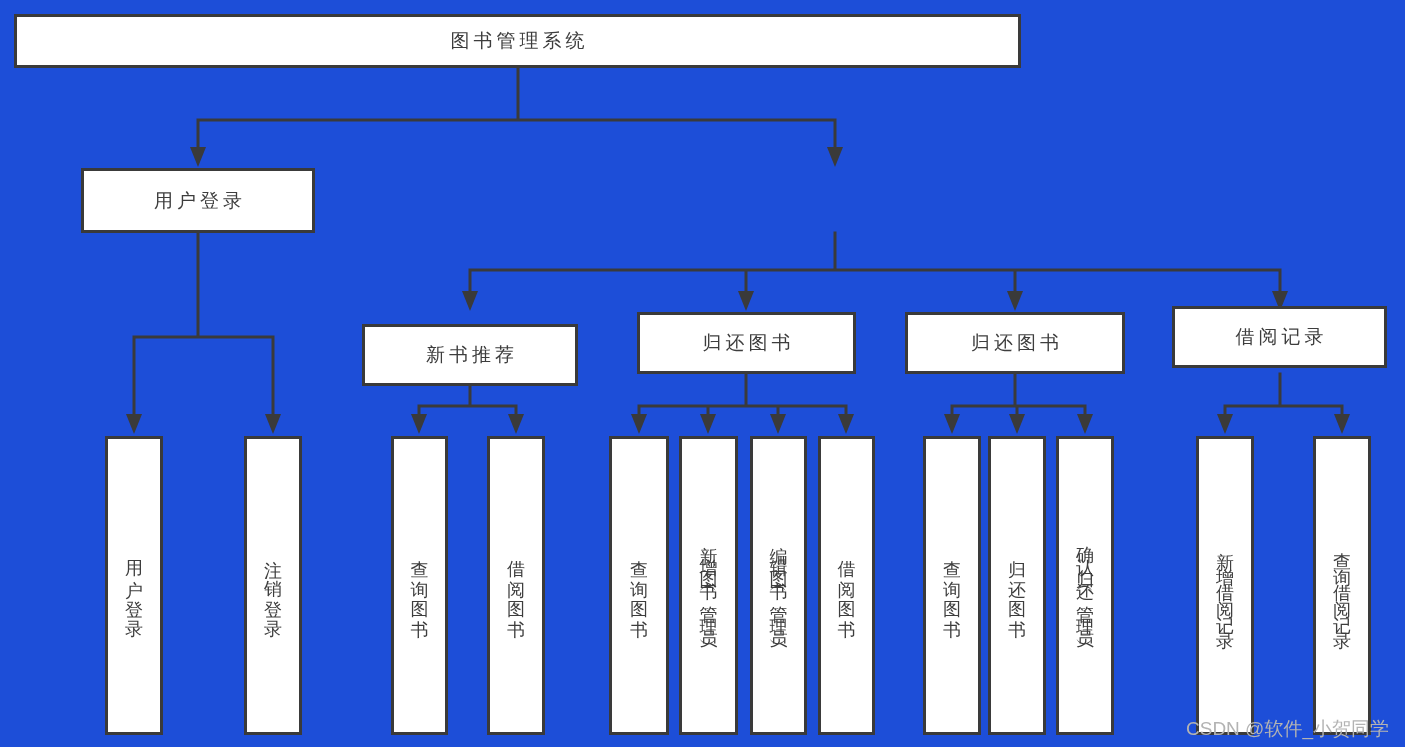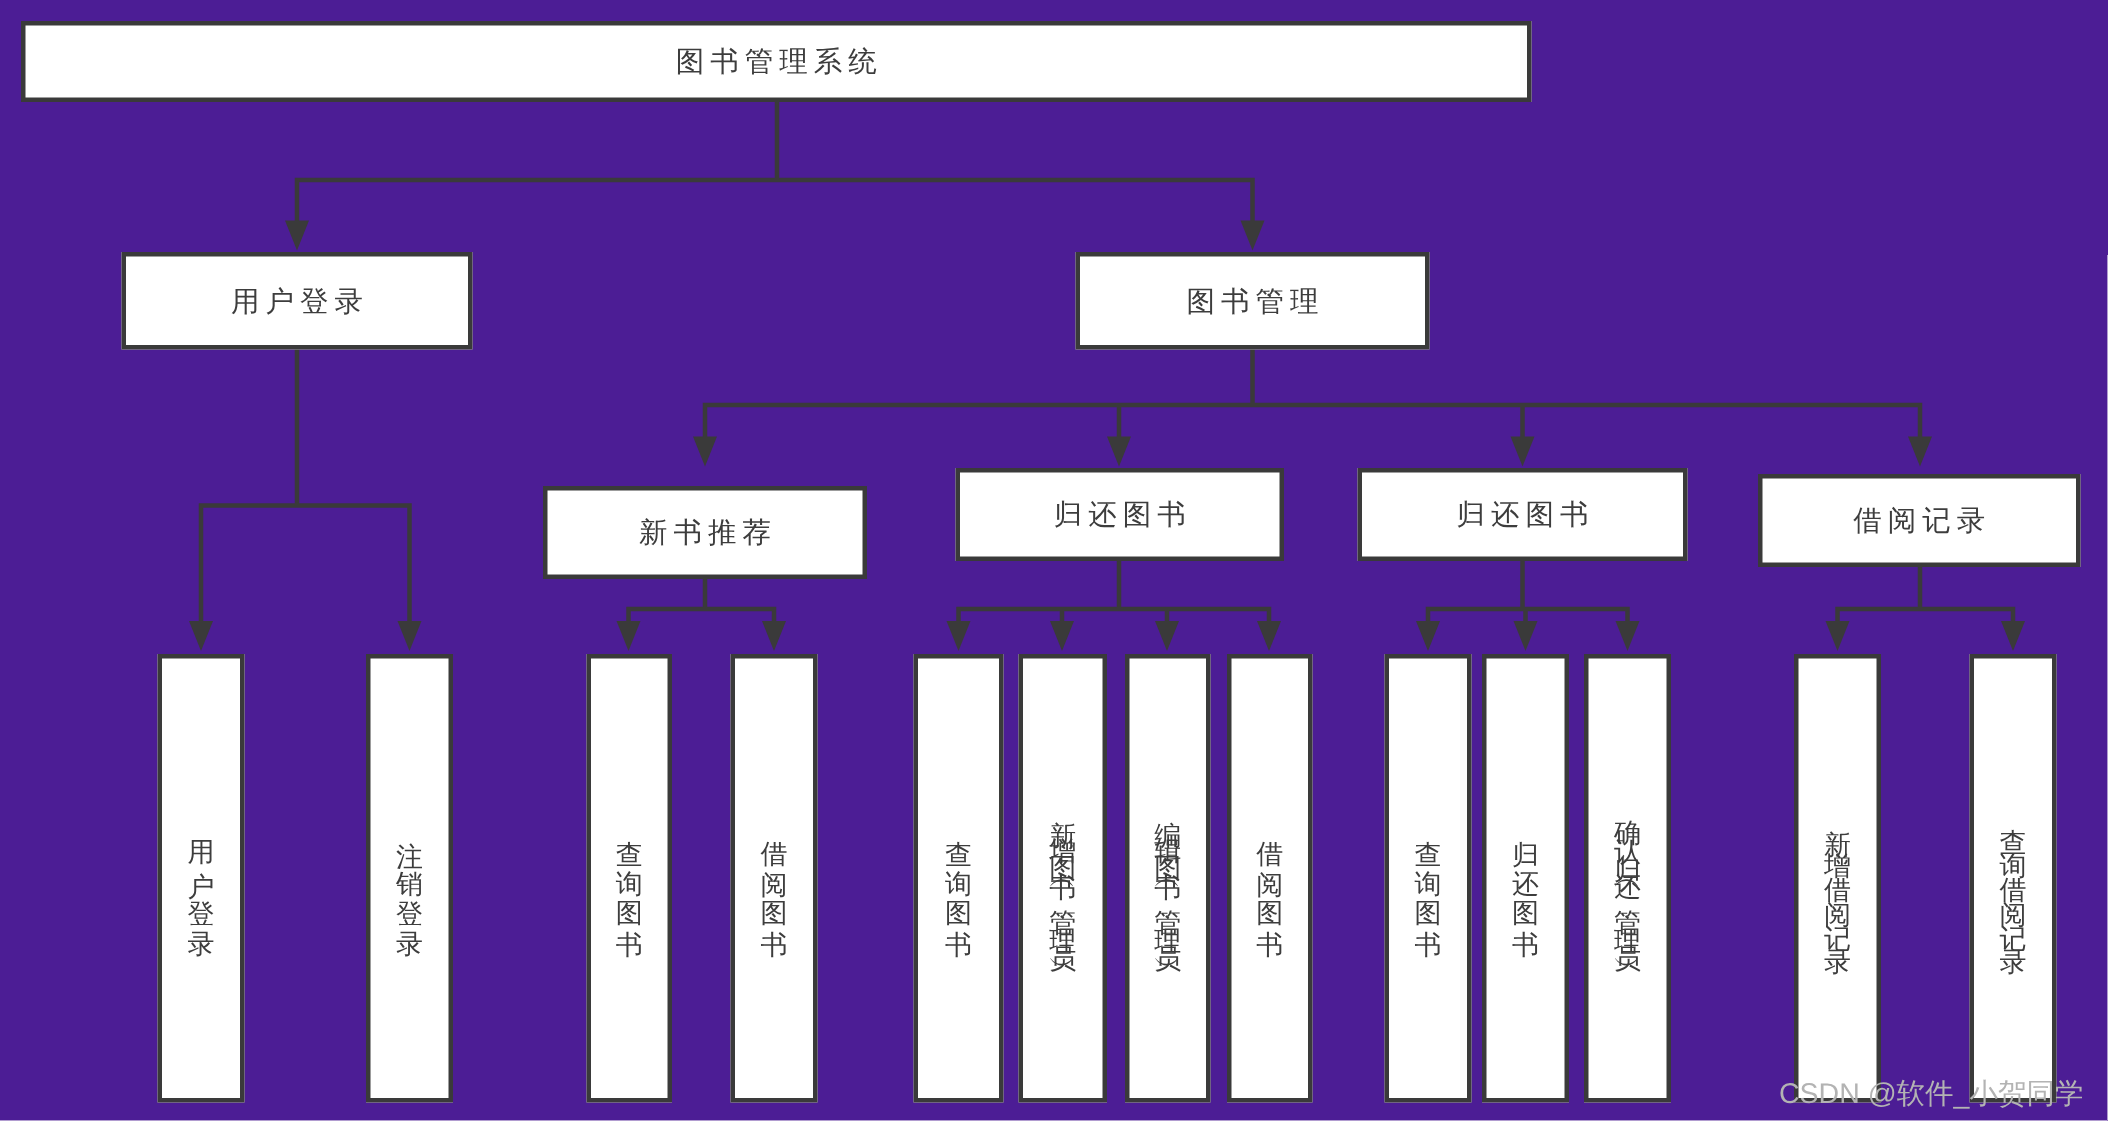--- a/index.html
+++ b/index.html
@@ -5,21 +5,21 @@
   html, body {
     margin: 0;
     padding: 0;
     background: #ffffff;
     font-family: "Liberation Sans", sans-serif;
   }
   #stage {
     position: relative;
     width: 1405px;
     height: 747px;
-    background: #4c1d95;
+    background: #1d4ed8;
     overflow: hidden;
   }
   #stage svg.connectors {
     position: absolute;
     left: 0; top: 0;
     z-index: 1;
   }
   .box {
     position: absolute;
     box-sizing: border-box;
@@ -104,34 +104,31 @@
     </g>
   </svg>
 
   <div class="box" style="left:14px; top:14px; width:1007px; height:54px">
     <span class="hlabel">图书管理系统</span>
   </div>
 
   <div class="box" style="left:81px; top:168px; width:234px; height:65px">
     <span class="hlabel">用户登录</span>
   </div>
-  <div class="box" style="left:717px; top:168px; width:236px; height:65px">
-    <span class="hlabel">图书管理</span>
-  </div>
 
   <div class="box" style="left:362px; top:324px; width:216px; height:62px">
     <span class="hlabel">新书推荐</span>
   </div>
   <div class="box" style="left:637px; top:312px; width:219px; height:62px">
     <span class="hlabel">归还图书</span>
   </div>
   <div class="box" style="left:905px; top:312px; width:220px; height:62px">
     <span class="hlabel">归还图书</span>
   </div>
-  <div class="box" style="left:1172px; top:316px; width:215px; height:62px">
+  <div class="box" style="left:1172px; top:306px; width:215px; height:62px">
     <span class="hlabel">借阅记录</span>
   </div>
 
   <div class="box vbox" style="left:105px; width:58px">
     <span class="vlabel gap-lg">用户登录</span>
   </div>
   <div class="box vbox" style="left:244px; width:58px">
     <span class="vlabel gap-lg">注销登录</span>
   </div>
 

